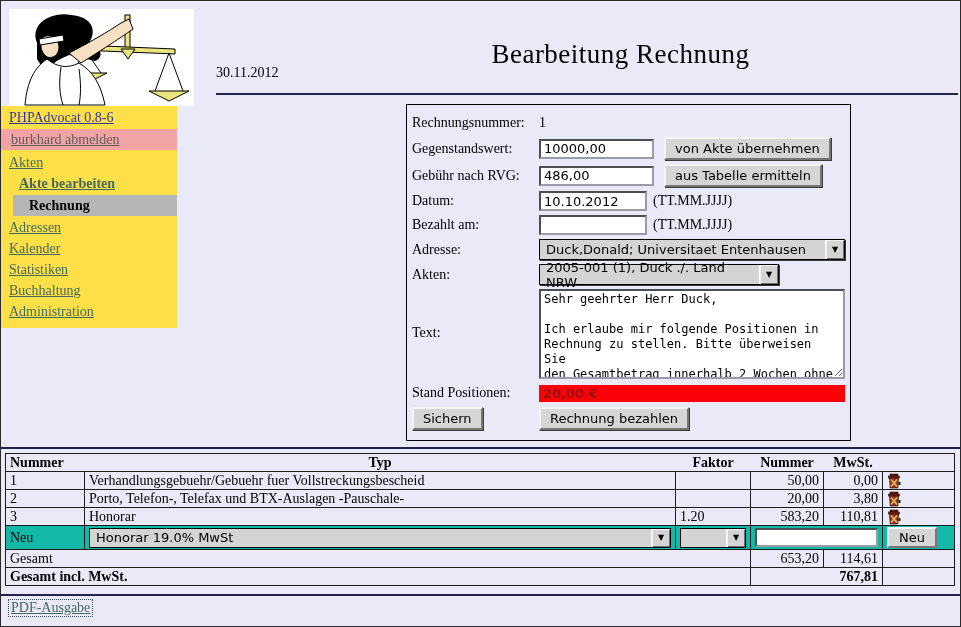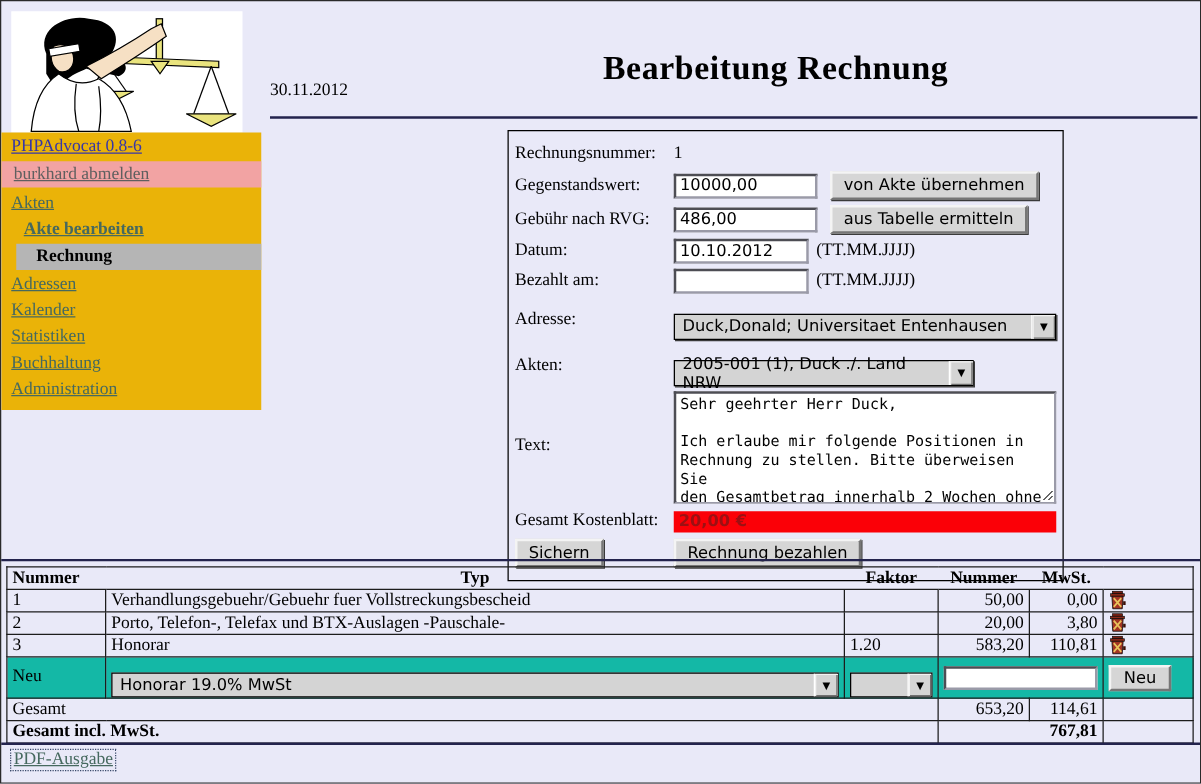--- a/index.html
+++ b/index.html
@@ -15,35 +15,35 @@
     border:1px solid #2a2a2a; background:#e9e9f8; overflow:hidden;
   }
 
   
   .logo-box {
     position:absolute; left:8px; top:8px; width:185px; height:97px;
     background:#ffffff;
   }
   .page-title {
     position:absolute; left:290px; right:10px; top:20px;
-    text-align:center; font-size:27px; font-weight:bold;
+    text-align:center; font-size:27px; font-weight:normal;
     letter-spacing:0.5px;
   }
   .date-line {
     position:absolute; left:215px; top:64px; font-size:14px;
   }
   .hr-top {
     position:absolute; left:215px; right:2px; top:92px;
     border-top:2px solid #23234d; height:0;
   }
 
   
   .sidebar {
-    position:absolute; left:0; top:105px; width:208px;
-    background:#eab308; padding:2px 0 6px 0;
+    position:absolute; left:0; top:105px; width:176px;
+    background:#fde047; padding:2px 0 6px 0;
   }
   .sidebar a { display:block; line-height:17px; text-decoration:underline; }
   .app-link { color:#3636a8; padding:1px 4px 1px 8px; }
   .logout-link {
     background:#f2a3a3; color:#5f5f5f; padding:2px 4px 2px 10px;
     margin:2px 0;
   }
   .menu-link { color:#46695f; padding:2px 4px 2px 8px; }
   .menu-link.sub { padding-left:18px; font-weight:bold; }
   .menu-current {
@@ -76,21 +76,20 @@
     border-right:2px solid #767676; border-bottom:2px solid #767676;
     box-shadow:1px 1px 0 #3a3a3a;
   }
   .btn.beside { margin-left:10px; }
 
   .select {
     display:flex; align-items:center; height:21px; cursor:pointer;
     background:#d4d4d4; font-family:"DejaVu Sans", sans-serif; font-size:13px;
     border:1px solid #000; box-shadow:1px 1px 0 #3a3a3a;
     padding-left:6px;
-    margin-top:12px;
   }
   .select .arrow-btn {
     margin-left:auto; width:19px; align-self:stretch;
     display:flex; align-items:center; justify-content:center;
     background:#d4d4d4; border-left:1px solid #fff;
     box-shadow:inset 1px 1px 0 #f2f2f2, inset -1px -1px 0 #707070;
     font-size:8px; color:#000;
   }
 
   textarea.msg {
@@ -247,21 +246,21 @@
       <span class="flabel">Text:</span>
       <textarea class="msg" style="">Sehr geehrter Herr Duck,
 
 Ich erlaube mir folgende Positionen in
 Rechnung zu stellen. Bitte überweisen Sie
 den Gesamtbetrag innerhalb 2 Wochen ohne
 Abzug.</textarea>
     </div>
 
     <div class="frow" style="margin:2px 0">
-      <span class="flabel">Gesamt Kostenblatt:</span>
+      <span class="flabel">Stand Positionen:</span>
       <span class="red-bar">20,00 €</span>
     </div>
 
     <div class="frow">
       <span class="flabel">
         <button class="btn">Sichern</button>
       </span>
       <button class="btn">Rechnung bezahlen</button>
     </div>
 

